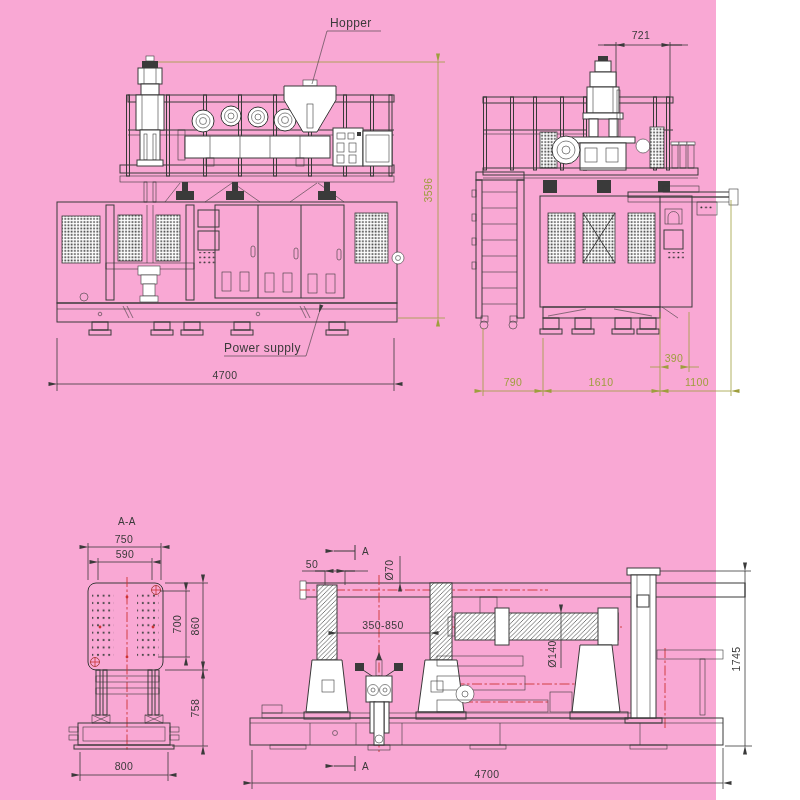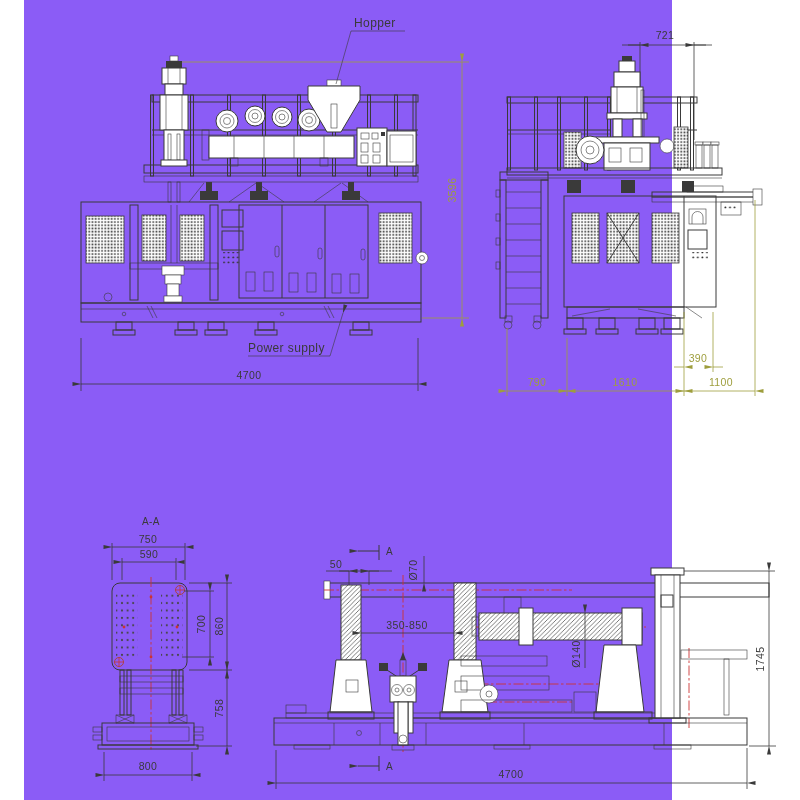--- a/index.html
+++ b/index.html
@@ -1,16 +1,16 @@
 <!DOCTYPE html>
 <html><head>
 <meta charset="utf-8">
 <style>
   html,body{margin:0;padding:0;background:#fff;}
-  .page{width:648px;height:800px;position:relative;background:#8b5cf6;font-family:"Liberation Sans",sans-serif;margin-left:24px;}
+  .page{width:716px;height:800px;position:relative;background:#f9a8d4;font-family:"Liberation Sans",sans-serif;}
   svg text{font-family:"Liberation Sans",sans-serif;letter-spacing:.4px;}
   .t-dim{font-size:10.5px;fill:#3a3a3a;}
   .t-dimo{font-size:10.5px;fill:#9e9e3d;}
   .t-lbl{font-size:12px;fill:#3a3a3a;}
   .t-sec{font-size:10px;fill:#3a3a3a;}
   .ln{stroke:#3a3a3a;stroke-width:1;fill:none;}
   .lnt{stroke:#3a3a3a;stroke-width:.6;fill:none;}
   .dk{fill:#3a3a3a;stroke:none;}
   .wh{fill:#fff;stroke:#3a3a3a;stroke-width:1;}
   .wht{fill:#fff;stroke:#3a3a3a;stroke-width:.6;}

